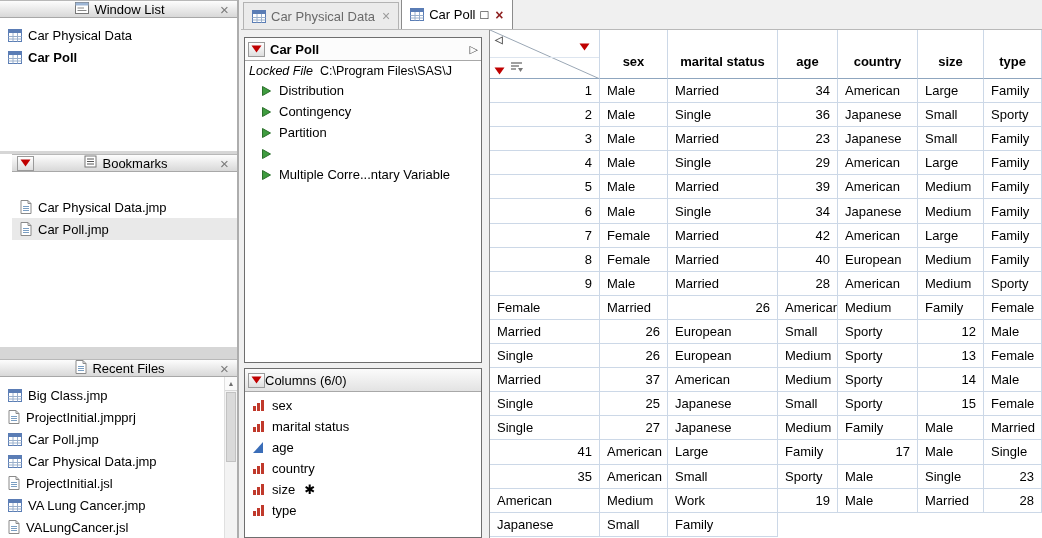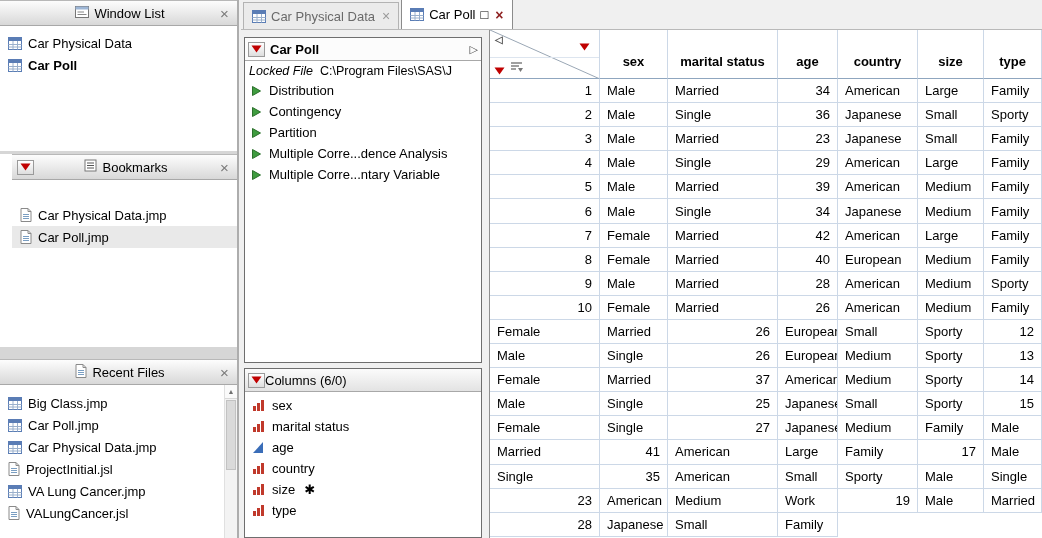--- a/index.html
+++ b/index.html
@@ -9,21 +9,21 @@
 
   
   .sidebar { position:absolute; left:0; top:0; width:239px; height:538px;
              background:#d6d6d6; border-right:2px solid #adadad;
              display:flex; flex-direction:column; }
   .spanel { display:flex; flex-direction:column; background:#fff; overflow:hidden; }
   .spanel + .spanel { margin-top:3px; }
   #window-list-panel { height:151px; flex:none; }
   #bookmarks-panel { height:193px; flex:none;padding-left:12px; }
   #recent-files-panel { flex:1;margin-top:12px; }
-  .phead { flex:none; height:26px; background:linear-gradient(#fdfdfd,#d8d8d8);
+  .phead { flex:none; height:18px; background:linear-gradient(#fdfdfd,#d8d8d8);
            border-top:1px solid #b8b8b8; border-bottom:1px solid #a8a8a8;
            display:flex; align-items:center; padding:0 5px; }
   .phead .side-slot { width:18px; display:flex; justify-content:flex-start; }
   .ptitle-wrap { flex:1; display:flex; align-items:center; justify-content:center; gap:5px; overflow:hidden; }
   .ptitle { font-size:13px; white-space:nowrap; }
   .close-x { color:#7a7a7a; font-size:15px; width:15px; text-align:center; line-height:15px; }
   .rt-box { width:17px; height:15px; border:1px solid #9a9a9a; background:linear-gradient(#ffffff,#dedede);
             display:flex; align-items:center; justify-content:center; }
   .pbody { flex:1; background:#fff; position:relative; overflow:hidden; }
   #window-list-body { padding-top:6px; }
@@ -60,21 +60,21 @@
   .left-col { position:absolute; left:0; top:0; bottom:0; width:247px;
               padding:7px 6px 0 3px; display:flex; flex-direction:column; }
   .dpanel { flex:1; border:1px solid #6e6e6e; background:#fff; display:flex; flex-direction:column; overflow:hidden; }
   .dpanel-head { flex:none; height:23px; display:flex; align-items:center; gap:5px;
                  padding:0 3px; background:#fcfcfc; border-bottom:1px solid #a8a8a8; }
   .dpanel-title { font-weight:bold; flex:1; white-space:nowrap; overflow:hidden; }
   .expand-glyph { color:#444; font-size:11px; }
   .info-line { padding:3px 4px 0 4px; font-size:12.5px; white-space:nowrap; overflow:hidden; }
   .info-label.italic { font-style:italic; }
   .info-label { margin-right:7px; }
-  .script-row { height:21px; display:flex; align-items:center; gap:7px; padding-left:6px; white-space:nowrap; overflow:hidden; }
+  .script-row { height:21px; display:flex; align-items:center; gap:7px; padding-left:16px; white-space:nowrap; overflow:hidden; }
   .cpanel { flex:none; height:170px; margin-top:5px; border:1px solid #6e6e6e; background:#fff;
             display:flex; flex-direction:column; overflow:hidden; }
   .cpanel-head { flex:none; height:23px; display:flex; align-items:center; padding:0 3px;
                  background:linear-gradient(#fbfbfb,#e3e3e3); border-bottom:1px solid #a8a8a8; }
   .cpanel-title { white-space:nowrap; }
   .col-item { height:21px; display:flex; align-items:center; gap:7px; padding-left:7px; white-space:nowrap; }
   .col-suffix { font-size:13px; margin-left:2px; }
 
   
   .grid { position:absolute; left:248px; top:0; right:0; bottom:0; background:#fff;
@@ -219,20 +219,32 @@
                   <line x1="0.5" y1="7.5" x2="13.5" y2="7.5" stroke="#9ab0cc"></line>
                   <line x1="0.5" y1="10" x2="13.5" y2="10" stroke="#9ab0cc"></line>
                   <line x1="5" y1="4" x2="5" y2="12.5" stroke="#9ab0cc"></line>
                   <line x1="9.5" y1="4" x2="9.5" y2="12.5" stroke="#9ab0cc"></line>
                 </svg>
               </span>
               <span class="s-label">Big Class.jmp</span>
             </div>
             <div class="side-item">
               <span class="icon" style="display: inline-flex; align-items: center;">
+                <svg width="12" height="14" viewBox="0 0 12 14">
+                  <path d="M1 0.5h7l3 3V13.5H1z" fill="#fff" stroke="#8a8a8a"></path>
+                  <path d="M8 0.5v3h3" fill="none" stroke="#8a8a8a"></path>
+                  <line x1="3" y1="6.5" x2="9" y2="6.5" stroke="#7a9ec2"></line>
+                  <line x1="3" y1="8.5" x2="9" y2="8.5" stroke="#7a9ec2"></line>
+                  <line x1="3" y1="10.5" x2="9" y2="10.5" stroke="#7a9ec2"></line>
+                </svg>
+              </span>
+              <span class="s-label">ProjectInitial.jmpprj</span>
+            </div>
+            <div class="side-item">
+              <span class="icon" style="display: inline-flex; align-items: center;">
                 <svg width="14" height="13" viewBox="0 0 14 13">
                   <rect x="0.5" y="0.5" width="13" height="12" fill="#fff" stroke="#5a7db5"></rect>
                   <rect x="0.5" y="0.5" width="13" height="3.5" fill="#5a7db5"></rect>
                   <line x1="0.5" y1="7.5" x2="13.5" y2="7.5" stroke="#9ab0cc"></line>
                   <line x1="0.5" y1="10" x2="13.5" y2="10" stroke="#9ab0cc"></line>
                   <line x1="5" y1="4" x2="5" y2="12.5" stroke="#9ab0cc"></line>
                   <line x1="9.5" y1="4" x2="9.5" y2="12.5" stroke="#9ab0cc"></line>
                 </svg>
               </span>
               <span class="s-label">Car Poll.jmp</span>
@@ -371,21 +383,20 @@
                   </svg>
                 </span>
                 <span class="s-label">Partition</span>
               </div>
               <div class="script-row">
                 <span class="icon" style="display: inline-flex; align-items: center;">
                   <svg width="11" height="12" viewBox="0 0 11 12">
                     <polygon points="1.5,1.5 9.5,6 1.5,10.5" fill="#3f9c3f" stroke="#2c702c"></polygon>
                   </svg>
                 </span>
-                <span class="s-label">Multiple Corre...dence Analysis</span>
               </div>
               <div class="script-row">
                 <span class="icon" style="display: inline-flex; align-items: center;">
                   <svg width="11" height="12" viewBox="0 0 11 12">
                     <polygon points="1.5,1.5 9.5,6 1.5,10.5" fill="#3f9c3f" stroke="#2c702c"></polygon>
                   </svg>
                 </span>
                 <span class="s-label">Multiple Corre...ntary Variable</span>
               </div>
             </div>
@@ -547,21 +558,20 @@
             <div class="cell">European</div>
             <div class="cell">Medium</div>
             <div class="cell">Family</div>
             <div class="cell right">9</div>
             <div class="cell">Male</div>
             <div class="cell">Married</div>
             <div class="cell right">28</div>
             <div class="cell">American</div>
             <div class="cell">Medium</div>
             <div class="cell">Sporty</div>
-            <div class="cell right">10</div>
             <div class="cell">Female</div>
             <div class="cell">Married</div>
             <div class="cell right">26</div>
             <div class="cell">American</div>
             <div class="cell">Medium</div>
             <div class="cell">Family</div>
             <div class="cell">Female</div>
             <div class="cell">Married</div>
             <div class="cell right">26</div>
             <div class="cell">European</div>

